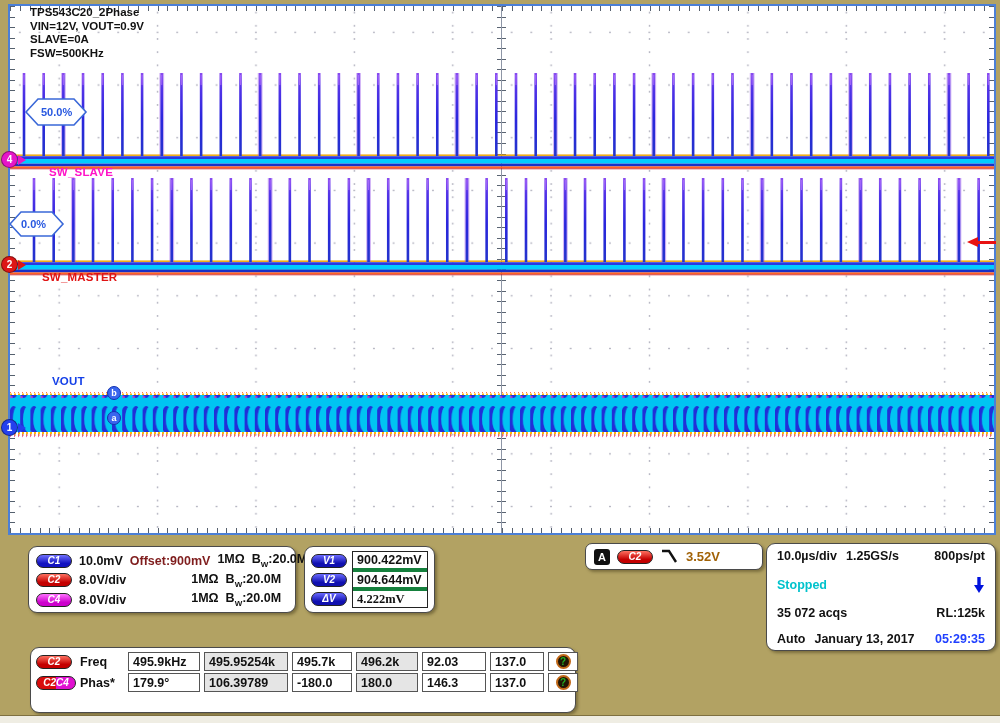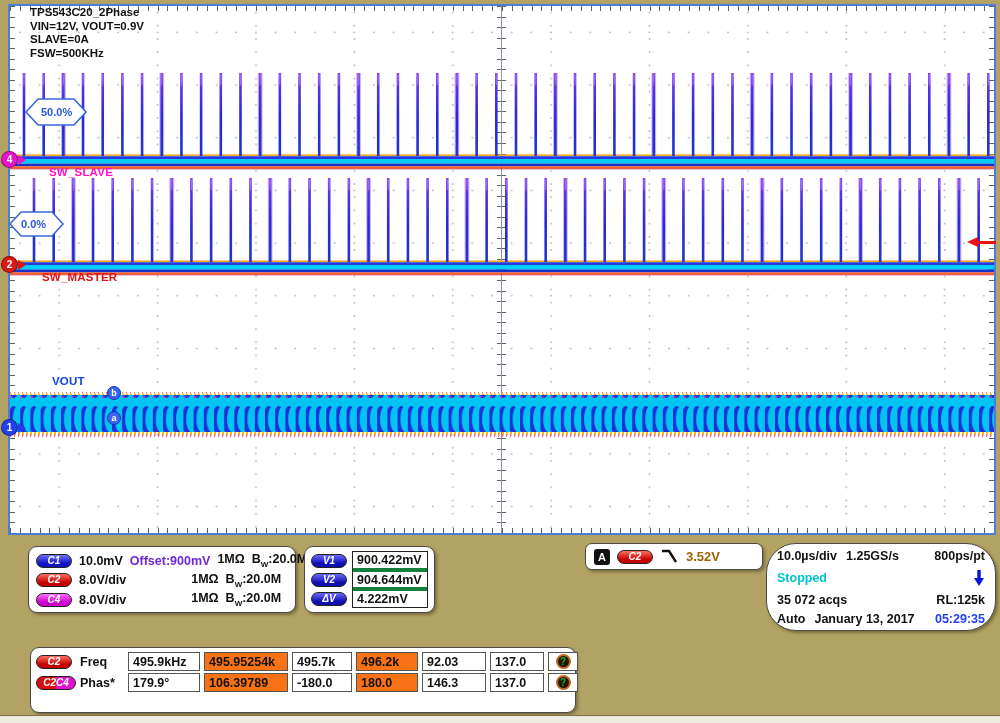--- a/index.html
+++ b/index.html
@@ -83,55 +83,55 @@
           color:#fff; font-style:italic; font-weight:bold; font-size:10px; line-height:1; flex:none; }
   .pill-c1 { background:linear-gradient(180deg,#7070ff 0%,#1212c0 70%);font-style:italic; }
   .pill-c2 { background:linear-gradient(180deg,#ff7060 0%,#c40000 70%); }
   .pill-c4 { background:linear-gradient(180deg,#ff70ff 0%,#cc00cc 70%); }
   .pill-v  { background:linear-gradient(180deg,#6a6aff 0%,#1010b0 70%); }
   .pill-c2c4 { background:linear-gradient(90deg,#d80c0c 0 50%, #e010d0 50% 100%); min-width:40px; }
 
   #box-ch { left:28px; top:546px; width:268px; height:67px; padding:5px 9px 4px 7px;
             display:flex; flex-direction:column; justify-content:space-between; }
   .ch-row { display:flex; align-items:center; gap:7px; font-size:12.5px; color:#111; height:17px; }
-  .ch-offset { color:#6d28d9; }
+  .ch-offset { color:#7f1d1d; }
   .ch-right { margin-left:auto; white-space:nowrap; }
   .ch-right-pad { margin-left:58px; white-space:nowrap; }
   sub.bw { font-size:8px; }
 
   #box-cur { left:304px; top:546px; width:131px; height:67px; padding:4px 6px;
              display:flex; gap:5px; }
   .cur-pills { display:flex; flex-direction:column; justify-content:space-around; }
   .cur-vals { flex:1; border:1.5px solid #222; display:flex; flex-direction:column; }
   .cur-cell { flex:1; border-bottom:4px solid #15803d; display:flex; align-items:center;
               padding-left:4px; font-size:12.5px; color:#111; }
-  .cur-cell:last-child { border-bottom:none; }
+  .cur-cell:last-child { border-bottom:none;font-family:Liberation Serif, serif; }
 
   #box-trig { left:585px; top:543px; width:178px; height:27px; border-radius:7px;
               display:flex; align-items:center; gap:7px; padding:0 8px; }
   .trig-a { width:16px; height:16px; background:#111; color:#fff; border-radius:3px;
             display:flex; align-items:center; justify-content:center; font-size:11px; }
   .trig-level { font-size:13px; color:#a16207; }
 
-  #box-tb { left:766px; top:543px; width:230px; height:88px; padding:5px 10px 4px 10px;
-            display:flex; flex-direction:column; justify-content:space-between; font-size:12.5px; color:#111;border-radius:30px; }
+  #box-tb { left:766px; top:543px; width:230px; height:108px; padding:5px 10px 4px 10px;
+            display:flex; flex-direction:column; justify-content:space-between; font-size:12.5px; color:#111; }
   .tb-row { display:flex; align-items:center; }
   .tb-right { margin-left:auto; }
   .tb-gap { margin-left:9px; }
   .tb-stopped { color:#00c2cc; }
   .tb-time { color:#2040ff; }
 
   #box-table { left:30px; top:647px; width:546px; height:66px; padding:3px 5px 4px 5px; }
   .mt-grid { display:grid; grid-template-columns:42px 50px 76px 88px 64px 66px 68px 58px 34px;
              align-items:center; }
   .mt-head { height:17px; font-size:12px; color:#111; text-align:center; }
   .mt-row { height:21px; }
   .mt-cell { border:1px solid #555; background:#fff; height:19px; margin-right:4px;
              display:flex; align-items:center; padding-left:4px; font-size:12.5px; color:#111; }
-  .mt-cell.shaded { background:#f97316; }
+  .mt-cell.shaded { background:#e5e5e5; }
   .mt-name { font-size:12.5px; color:#111; padding-left:2px; }
   .mt-badge-cell { display:flex; justify-content:flex-start; }
   .info-icon { width:15px; height:15px; border-radius:50%; background:#201505;
                border:2px solid #c06818; color:#20b020; font-size:10px; line-height:11px;
                display:flex; align-items:center; justify-content:center; margin:0 auto; }
 
   #bottom-strip { position:absolute; left:0; right:0; bottom:0; height:8px;
                   background:#efede3; border-top:1.5px solid #7e7040; }
 </style>
 </head>

